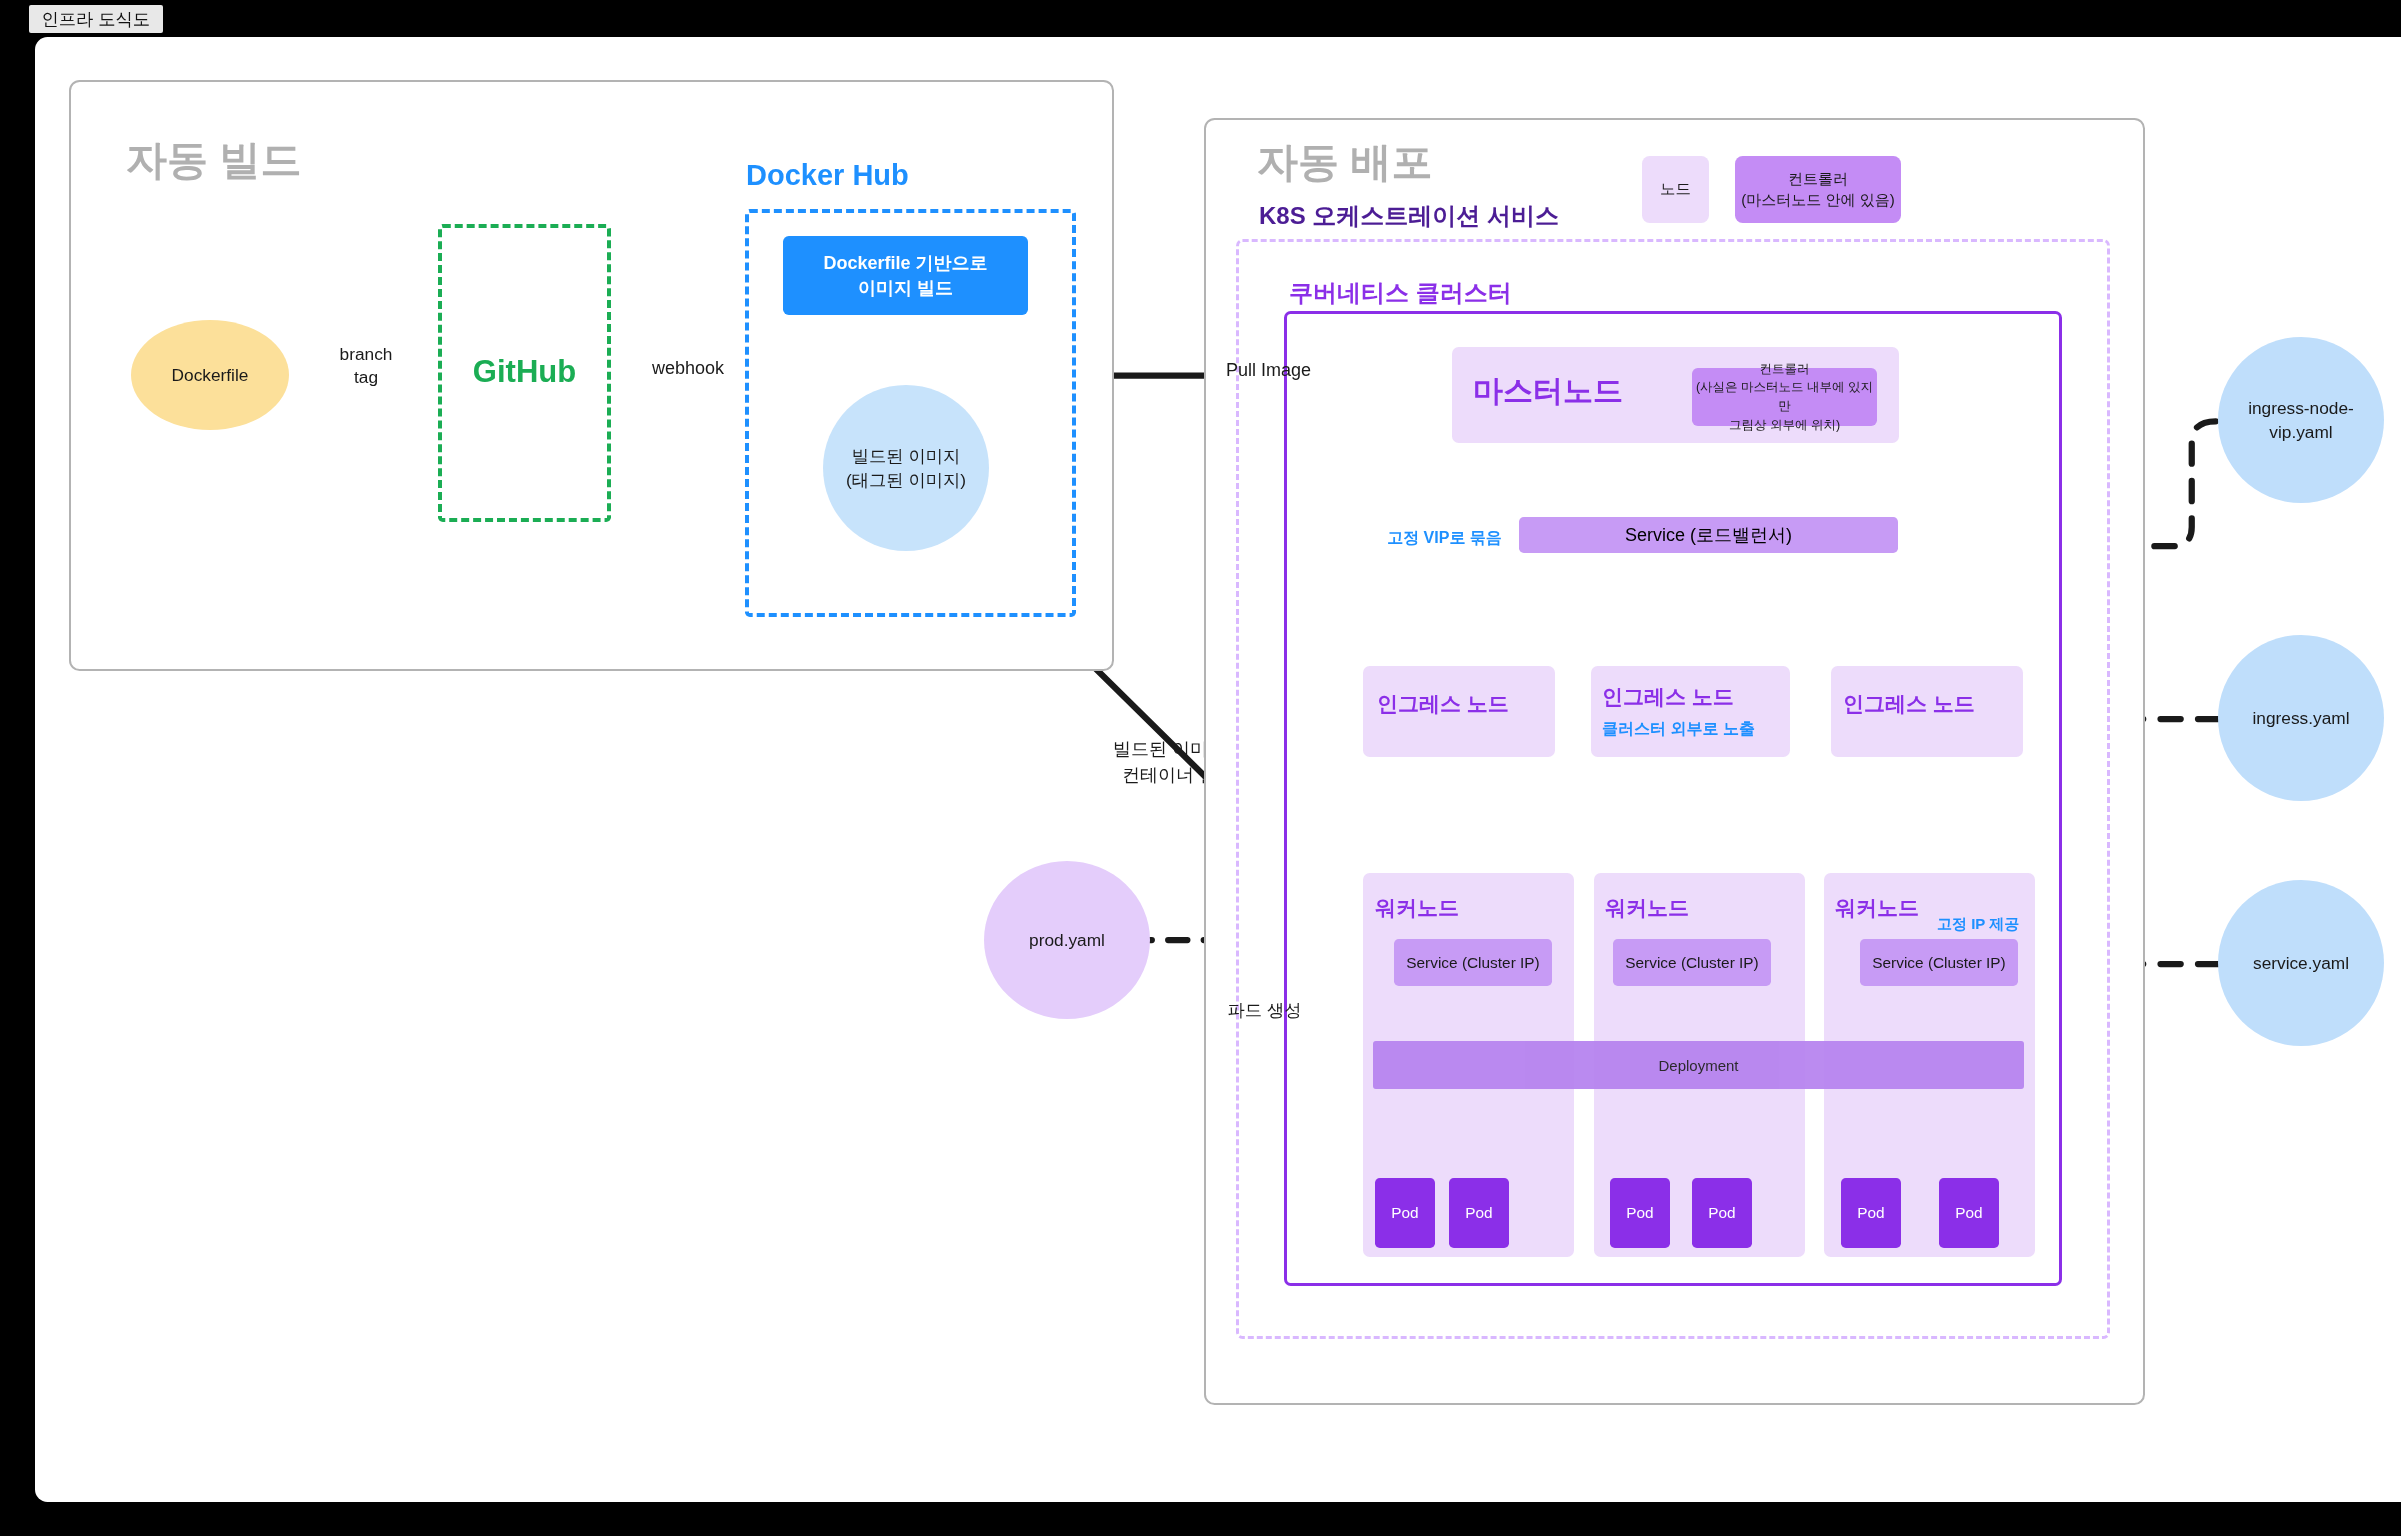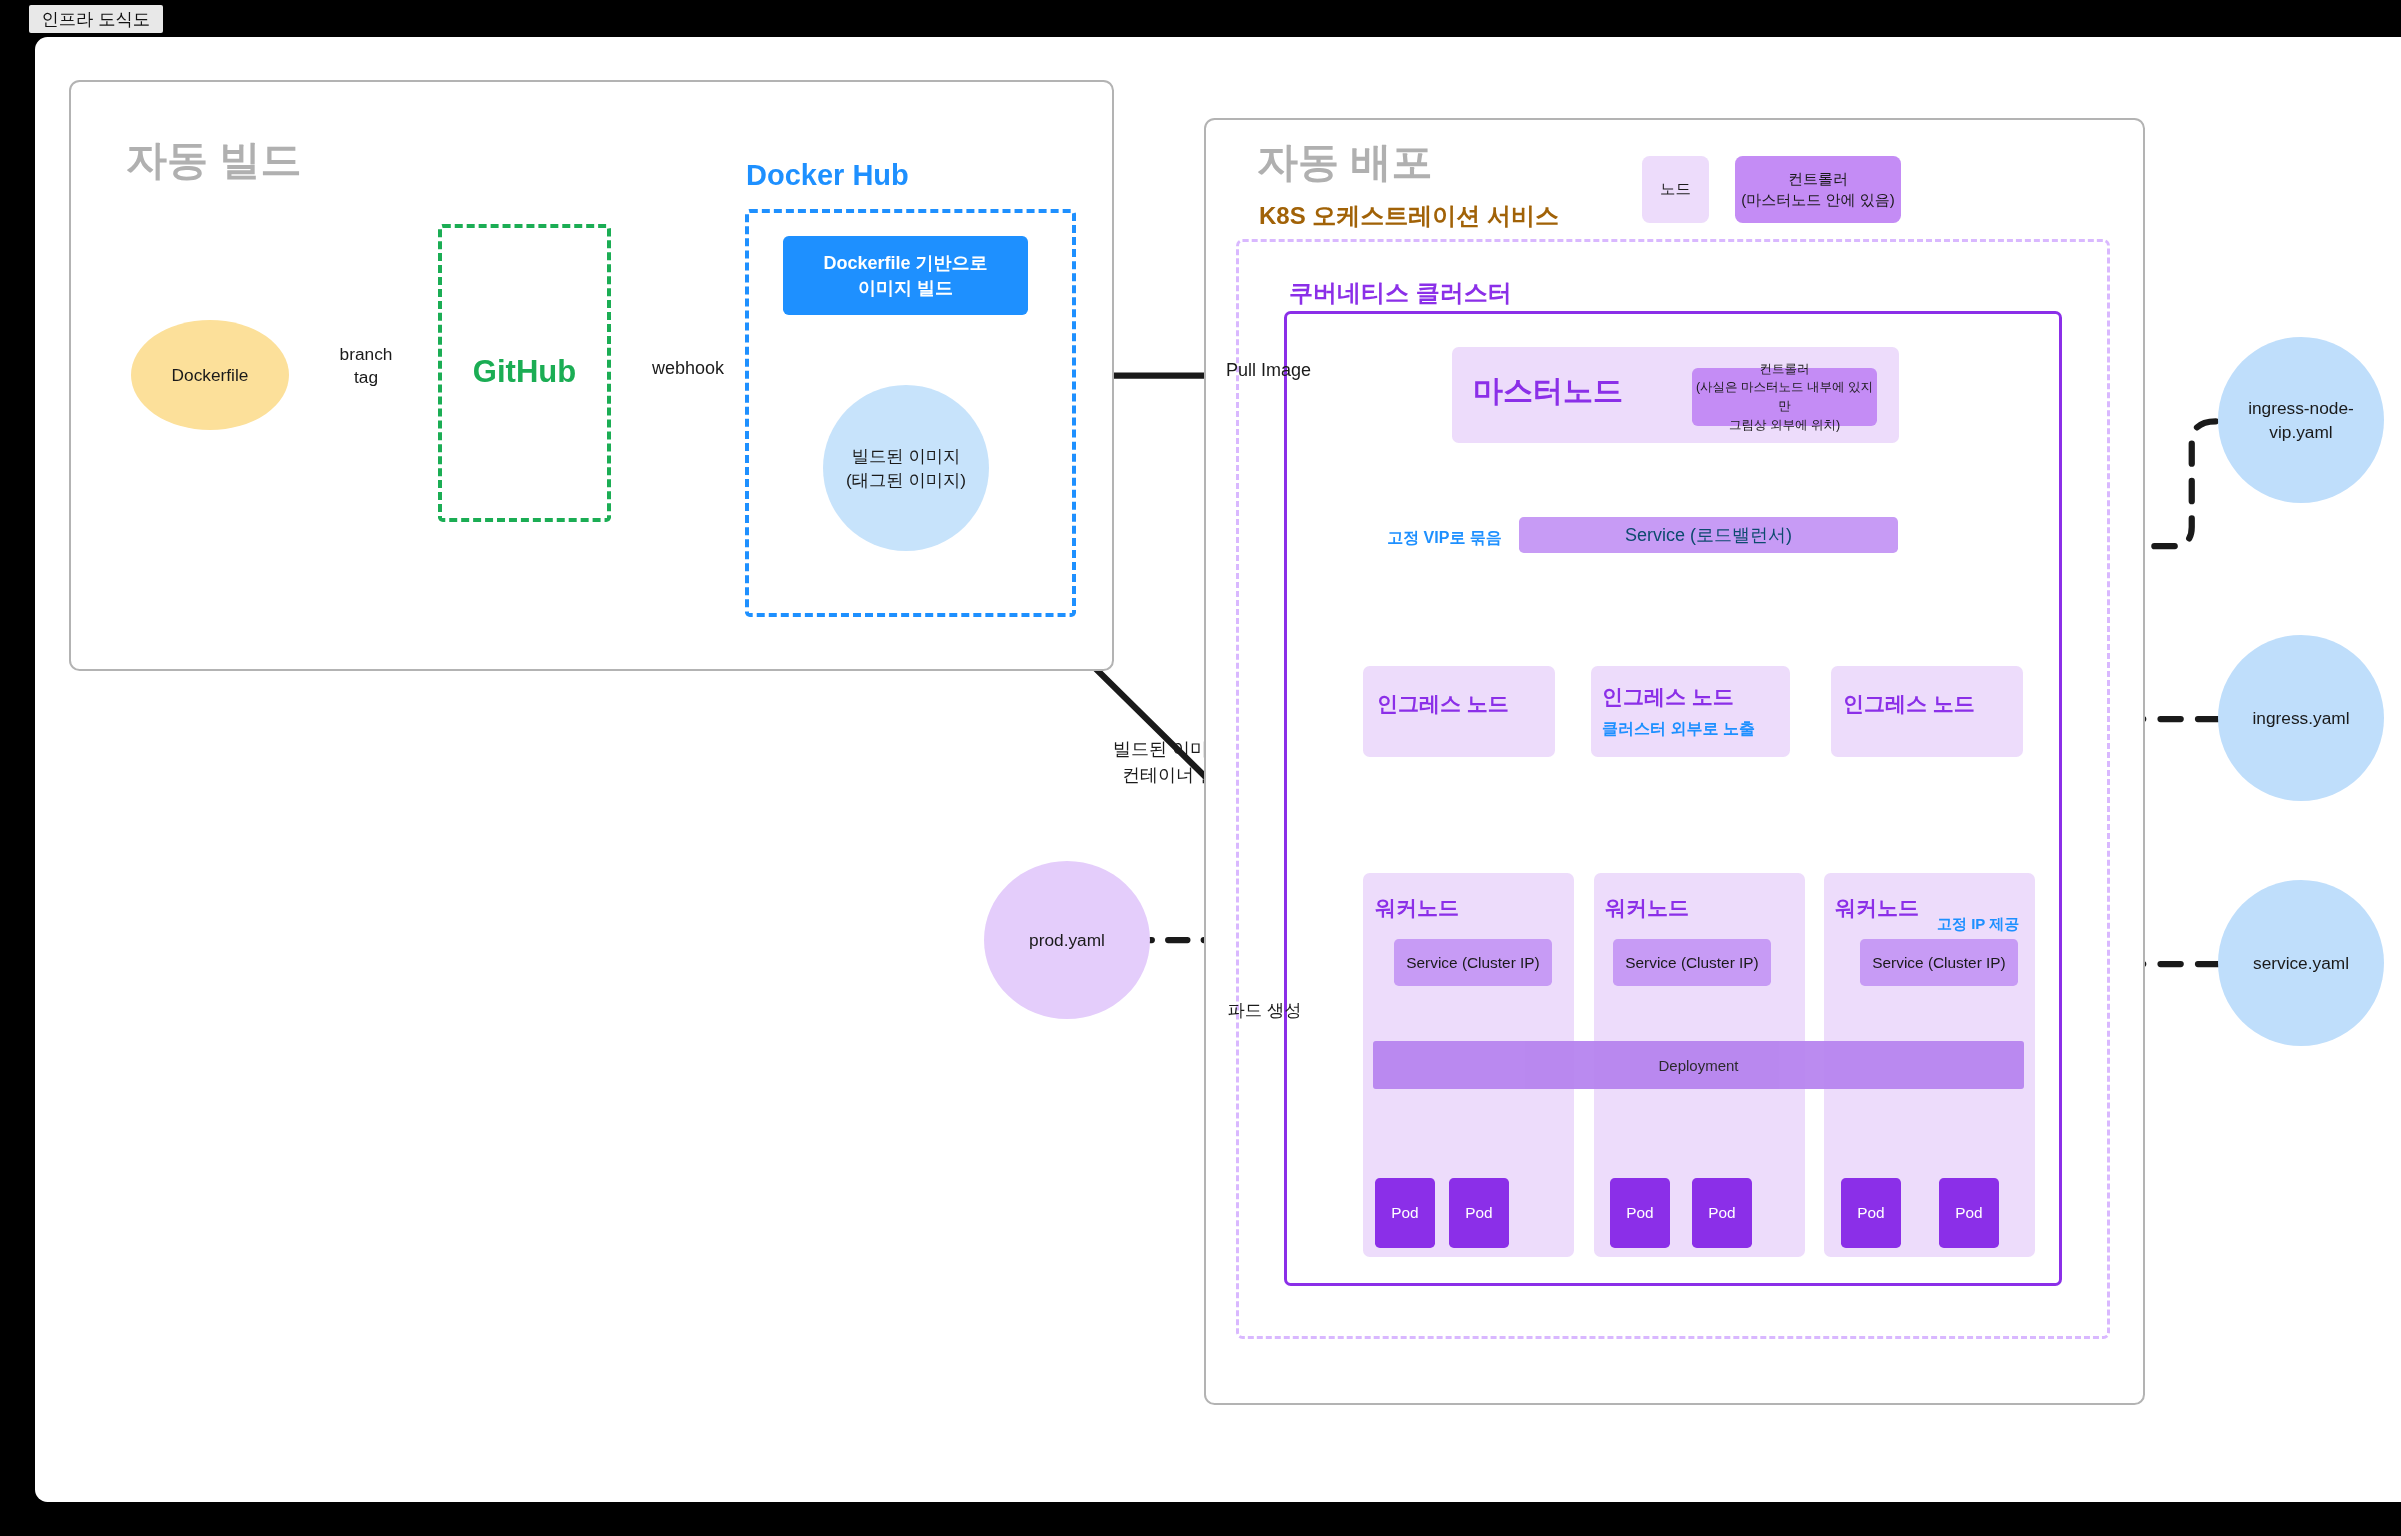--- a/index.html
+++ b/index.html
@@ -194,21 +194,21 @@
     <div class="ellipse" style="left:788px; top:348px; width:166px; height:166px; background:#c7e3fb; font-size:17.3px; color:#1a1a1a; line-height:1.4;">
       <span>빌드된 이미지
 (태그된 이미지)</span>
     </div>
 
     <div class="label" style="left:1052px; top:699px; width:183px; font-size:18px; line-height:1.45;">빌드된 이미지로
 컨테이너 실행</div>
 
     <div class="panel" style="left:1169px; top:81px; width:941px; height:1287px;"></div>
     <div class="panel-title" style="left:1222px; top:98px; font-size:41px;">자동 배포</div>
-    <div class="sub-title" style="left:1224px; top:163px; font-size:24px; color:#a16207;">K8S 오케스트레이션 서비스</div>
+    <div class="sub-title" style="left:1224px; top:163px; font-size:24px; color:#4c1d95;">K8S 오케스트레이션 서비스</div>
 
     <div class="box" style="left:1607px; top:119px; width:67px; height:67px; background:#eddcfb; font-size:15.4px; color:#1a1a1a;">
       <span>노드</span>
     </div>
     <div class="box" style="left:1700px; top:119px; width:166px; height:67px; background:#c48cf5; font-size:15px; color:#1a1a1a; line-height:1.35;">
       <span>컨트롤러
 (마스터노드 안에 있음)</span>
     </div>
 
     <div class="dash-group-lilac" style="left:1201px; top:202px; width:874px; height:1100px;"></div>
@@ -220,21 +220,21 @@
 
     <div class="box node-fill" style="left:1417px; top:310px; width:447px; height:96px; justify-content:flex-start; border-radius:6.7px;"></div>
     <div class="label" style="left:1438px; top:334px; width:158px; font-size:30px; font-weight:bold; color:#8b2fe8; text-align:left;">마스터노드</div>
     <div class="box ctrl-fill" style="left:1657px; top:331px; width:185px; height:58px; font-size:12.5px; color:#1a1a1a; line-height:1.5; border-radius:5.8px;">
       <span>컨트롤러
 (사실은 마스터노드 내부에 있지만
 그림상 외부에 위치)</span>
     </div>
 
     <div class="label lbl-blue" style="left:1340px; top:491px; width:139px; font-size:16px; font-weight:bold;">고정 VIP로 묶음</div>
-    <div class="box svc-fill" style="left:1484px; top:480px; width:379px; height:36px; font-size:18px; color:#0c4a6e; border-radius:4.8px;">
+    <div class="box svc-fill" style="left:1484px; top:480px; width:379px; height:36px; font-size:18px; color:#000000; border-radius:4.8px;">
       <span>Service (로드밸런서)</span>
     </div>
 
     <div class="box node-fill" style="left:1328px; top:629px; width:192px; height:91px; border-radius:6.7px;"></div>
     <div class="label" style="left:1342px; top:653px; width:168px; font-size:21px; font-weight:bold; color:#8b2fe8; text-align:left;">인그레스 노드</div>
 
     <div class="box node-fill" style="left:1556px; top:629px; width:199px; height:91px; border-radius:6.7px;"></div>
     <div class="label" style="left:1567px; top:646px; width:183px; font-size:21px; font-weight:bold; color:#8b2fe8; text-align:left;">인그레스 노드</div>
     <div class="label lbl-blue" style="left:1567px; top:682px; width:183px; font-size:16px; font-weight:bold; text-align:left;">클러스터 외부로 노출</div>
 

